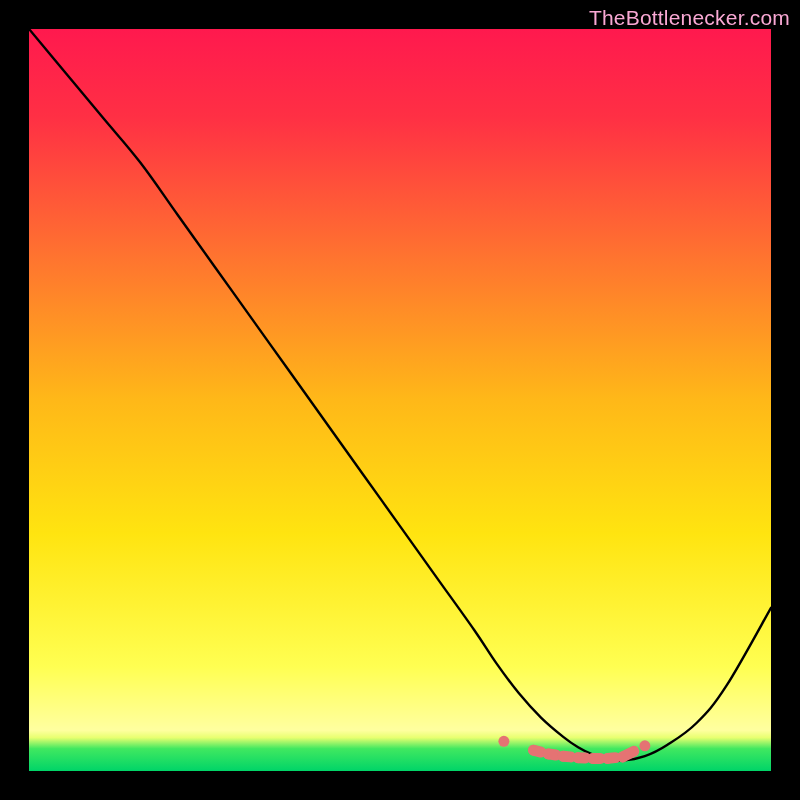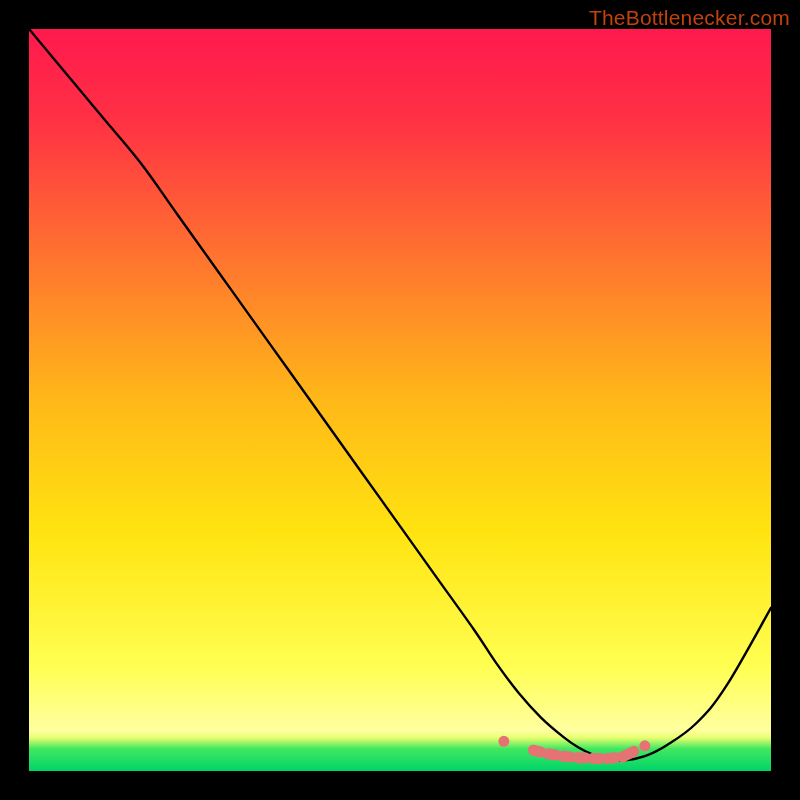--- a/index.html
+++ b/index.html
@@ -14,21 +14,21 @@
   .container {
     position: relative;
     width: 800px;
     height: 800px;
     background: #000;
   }
   .watermark {
     position: absolute;
     top: 6px;
     right: 10px;
-    color: #c2410c;
+    color: #f9a8d4;
     font-size: 21px;
     font-weight: normal;
     z-index: 10;
     letter-spacing: 0.2px;
   }
   .plot {
     position: absolute;
     left: 29px;
     top: 29px;
     width: 742px;

